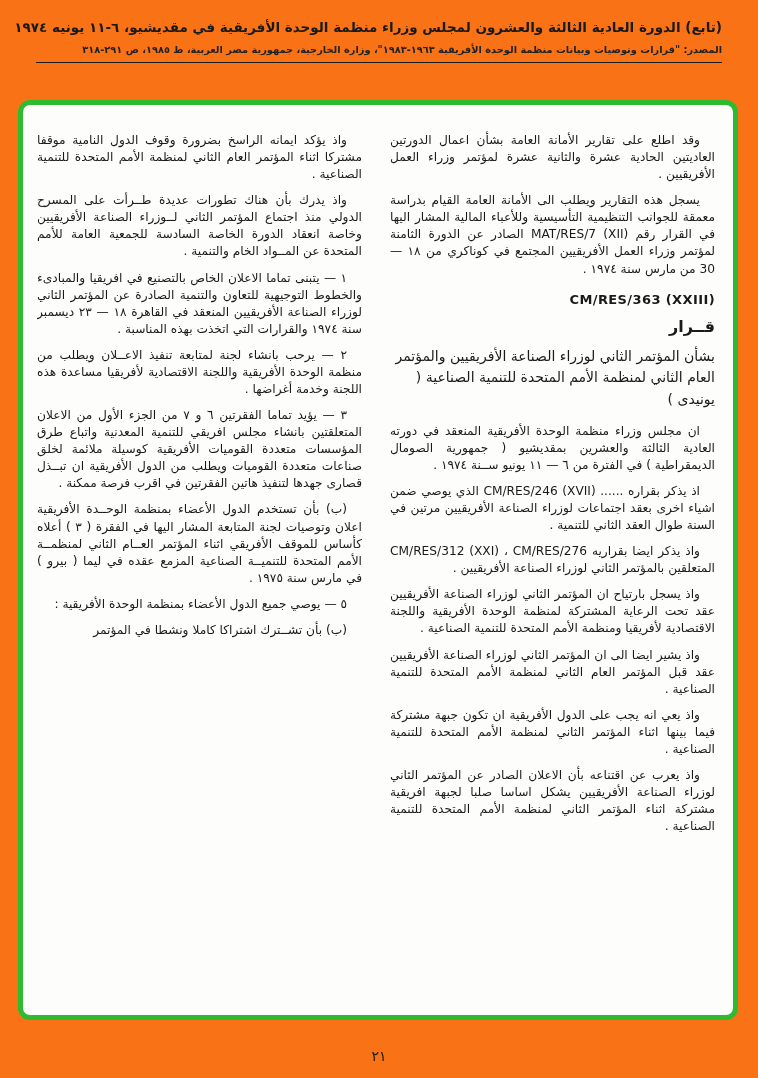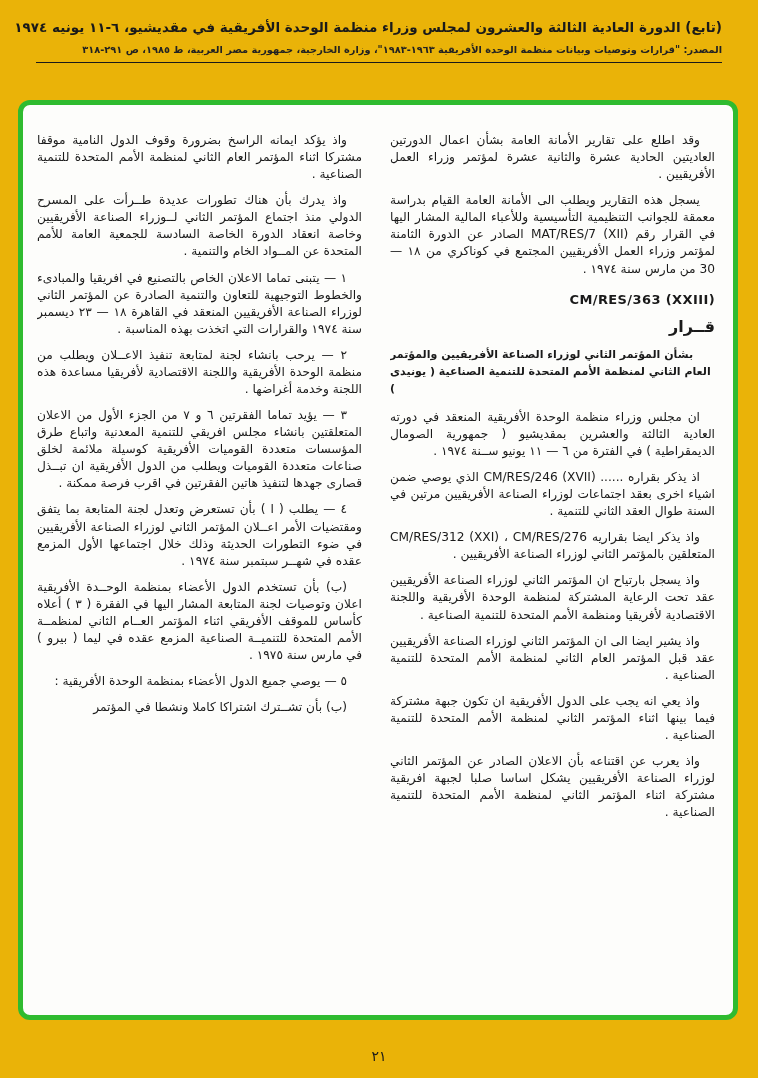--- a/index.html
+++ b/index.html
@@ -4,21 +4,21 @@
 <style>
   html, body {
     margin: 0;
     padding: 0;
     background: #ffffff;
   }
   .page {
     position: relative;
     width: 758px;
     height: 1078px;
-    background: #eab308;
+    background: #f97316;
     font-family: "DejaVu Sans", sans-serif;
     color: #1a1a1a;
     direction: rtl;
     overflow: hidden;
   }
   .page-header {
     position: absolute;
     top: 18px;
     right: 36px;
     left: 36px;
@@ -76,23 +76,23 @@
     font-size: 13px;
     letter-spacing: 0.4px;
     margin: 14px 0 10px 0;
   }
   .res-heading {
     font-size: 16px;
     font-weight: bold;
     margin: 2px 0 10px 0;
   }
   .res-subject {
-    text-align: left;
-    font-weight: bold;
-    font-size: 11px;
+    text-align: right;
+    font-weight: normal;
+    font-size: 14px;
     line-height: 1.55;
     margin: 0 0 12px 0;
     text-indent: 0;
   }
   .page-number {
     position: absolute;
     bottom: 14px;
     left: 0;
     right: 0;
     text-align: center;
@@ -127,21 +127,20 @@
       <p class="para">واذ يعي انه يجب على الدول الأفريقية ان تكون جبهة مشتركة فيما بينها اثناء المؤتمر الثاني لمنظمة الأمم المتحدة للتنمية الصناعية .</p>
       <p class="para">واذ يعرب عن اقتناعه بأن الاعلان الصادر عن المؤتمر الثاني لوزراء الصناعة الأفريقيين يشكل اساسا صلبا لجبهة افريقية مشتركة اثناء المؤتمر الثاني لمنظمة الأمم المتحدة للتنمية الصناعية .</p>
     </section>
 
     <section class="col col-left">
       <p class="para">واذ يؤكد ايمانه الراسخ بضرورة وقوف الدول النامية موقفا مشتركا اثناء المؤتمر العام الثاني لمنظمة الأمم المتحدة للتنمية الصناعية .</p>
       <p class="para">واذ يدرك بأن هناك تطورات عديدة طــرأت على المسرح الدولي منذ اجتماع المؤتمر الثاني لــوزراء الصناعة الأفريقيين وخاصة انعقاد الدورة الخاصة السادسة للجمعية العامة للأمم المتحدة عن المــواد الخام والتنمية .</p>
       <p class="para">١ — يتبنى تماما الاعلان الخاص بالتصنيع في افريقيا والمبادىء والخطوط التوجيهية للتعاون والتنمية الصادرة عن المؤتمر الثاني لوزراء الصناعة الأفريقيين المنعقد في القاهرة ١٨ — ٢٣ ديسمبر سنة ١٩٧٤ والقرارات التي اتخذت بهذه المناسبة .</p>
       <p class="para">٢ — يرحب بانشاء لجنة لمتابعة تنفيذ الاعــلان ويطلب من منظمة الوحدة الأفريقية واللجنة الاقتصادية لأفريقيا مساعدة هذه اللجنة وخدمة أغراضها .</p>
       <p class="para">٣ — يؤيد تماما الفقرتين ٦ و ٧ من الجزء الأول من الاعلان المتعلقتين بانشاء مجلس افريقي للتنمية المعدنية واتباع طرق المؤسسات متعددة القوميات الأفريقية كوسيلة ملائمة لخلق صناعات متعددة القوميات ويطلب من الدول الأفريقية ان تبــذل قصارى جهدها لتنفيذ هاتين الفقرتين في اقرب فرصة ممكنة .</p>
-      <p class="para">٤ — يطلب ( ا ) بأن تستعرض وتعدل لجنة المتابعة بما يتفق ومقتضيات الأمر اعــلان المؤتمر الثاني لوزراء الصناعة الأفريقيين في ضوء التطورات الحديثة وذلك خلال اجتماعها الأول المزمع عقده في شهــر سبتمبر سنة ١٩٧٤ .</p>
       <p class="para">(ب) بأن تستخدم الدول الأعضاء بمنظمة الوحــدة الأفريقية اعلان وتوصيات لجنة المتابعة المشار اليها في الفقرة ( ٣ ) أعلاه كأساس للموقف الأفريقي اثناء المؤتمر العــام الثاني لمنظمــة الأمم المتحدة للتنميــة الصناعية المزمع عقده في ليما ( بيرو ) في مارس سنة ١٩٧٥ .</p>
       <p class="para">٥ — يوصي جميع الدول الأعضاء بمنظمة الوحدة الأفريقية :</p>
       <p class="para">(ب) بأن تشــترك اشتراكا كاملا ونشطا في المؤتمر</p>
     </section>
 
   </main>
 
   <div class="page-number">٢١</div>
 
 </div>

